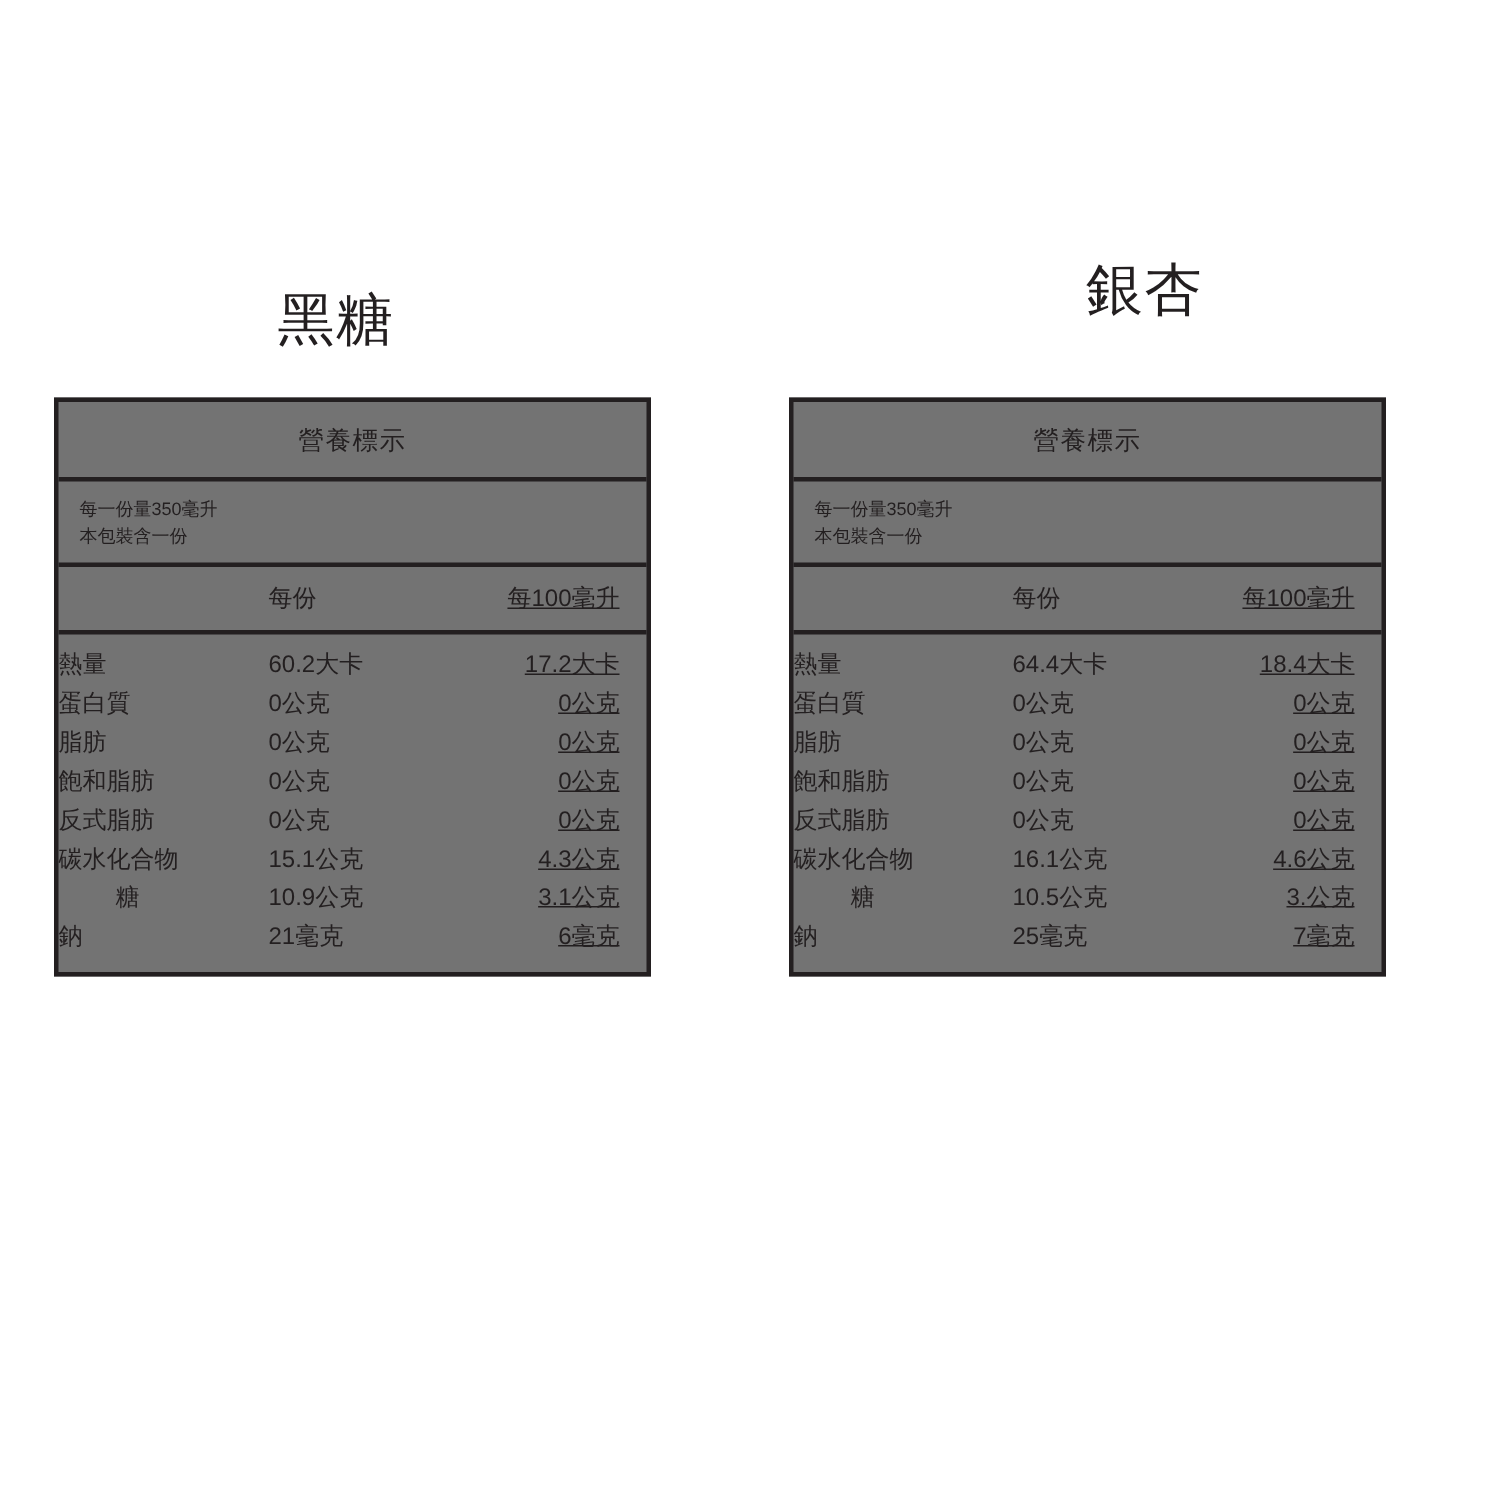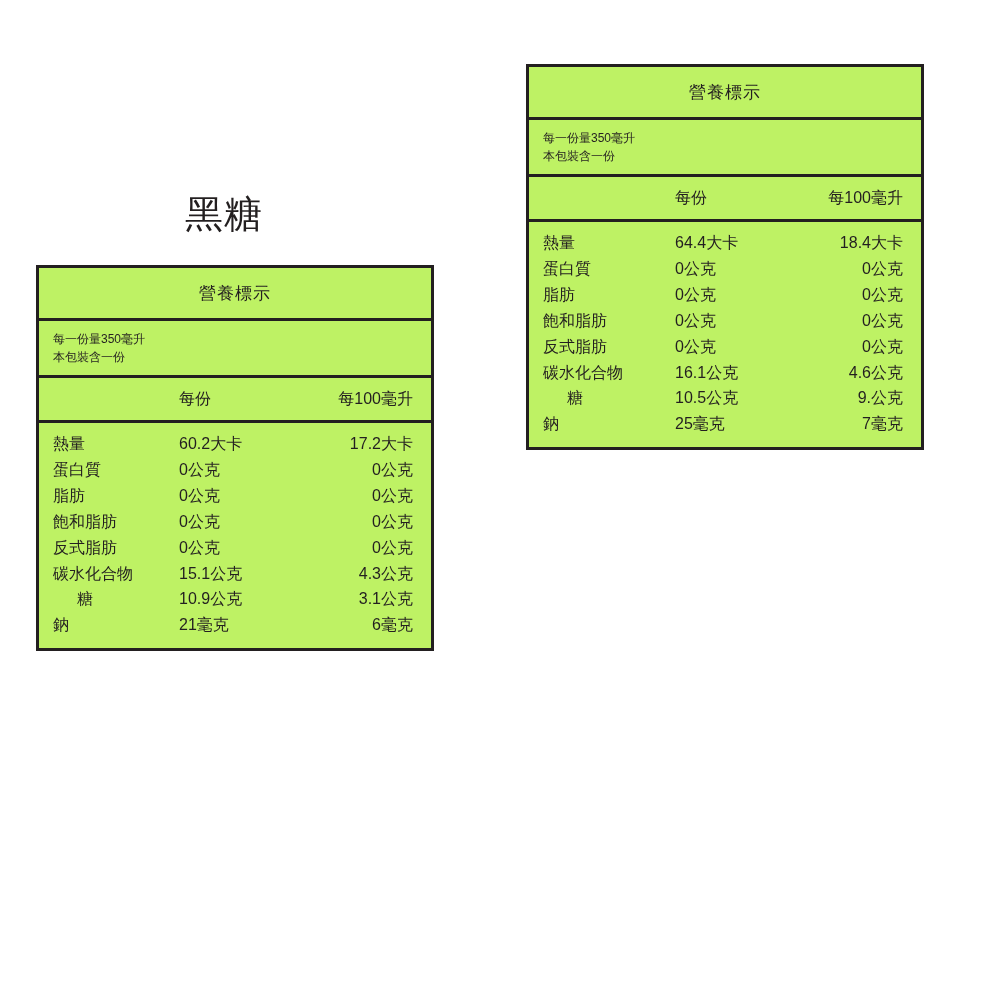--- a/index.html
+++ b/index.html
@@ -46,21 +46,21 @@
   }
   .title-right {
     margin-top: 163px;
     margin-left: 14px;
   }
 
   .nutri-box {
     border: 3px solid #231f20;
     box-sizing: border-box;
     width: 398px;
-    background: #bef264;
+    background: #737373;
   }
   .box-left {
     margin-top: 32px;
     margin-left: 24px;
   }
   .box-right {
     margin-top: 52px;
     margin-left: 0px;
   }
 
@@ -78,23 +78,23 @@
     line-height: 1.5;
   }
   .serving-block div { white-space: nowrap; }
 
   .col-head {
     display: flex;
     border-bottom: 3px solid #231f20;
     font-size: 16px;
     padding: 11px 0 10px 0;
   }
-  .c-name  { width: 140px; padding-left: 14px; box-sizing: border-box; }
+  .c-name  { width: 140px; box-sizing: border-box; }
   .c-per   { width: 122px; text-align: left; box-sizing: border-box; }
-  .c-100   { width: 126px; text-align: right; padding-right: 14px; box-sizing: border-box; }
+  .c-100   { width: 126px; text-align: right; padding-right: 14px; box-sizing: border-box; text-decoration: underline; }
 
   .nutri-rows {
     padding: 8px 0 10px 0;
     font-size: 16px;
   }
   .n-row {
     display: flex;
     line-height: 1.62;
   }
   .n-row .c-name { white-space: nowrap; }
@@ -166,20 +166,21 @@
         <div class="n-row">
           <div class="c-name">鈉</div>
           <div class="c-per">21毫克</div>
           <div class="c-100">6毫克</div>
         </div>
       </div>
     </div>
   </div>
 
   <div class="panel panel-right">
+    <div class="product-title title-right">銀杏</div>
 
     <div class="nutri-box box-right">
       <div class="row-heading">營養標示</div>
 
       <div class="serving-block">
         <div>每一份量350毫升</div>
         <div>本包裝含一份</div>
       </div>
 
       <div class="col-head">
@@ -215,21 +216,21 @@
           <div class="c-100">0公克</div>
         </div>
         <div class="n-row">
           <div class="c-name">碳水化合物</div>
           <div class="c-per">16.1公克</div>
           <div class="c-100">4.6公克</div>
         </div>
         <div class="n-row indent">
           <div class="c-name">糖</div>
           <div class="c-per">10.5公克</div>
-          <div class="c-100">9.公克</div>
+          <div class="c-100">3.公克</div>
         </div>
         <div class="n-row">
           <div class="c-name">鈉</div>
           <div class="c-per">25毫克</div>
           <div class="c-100">7毫克</div>
         </div>
       </div>
     </div>
   </div>
 

